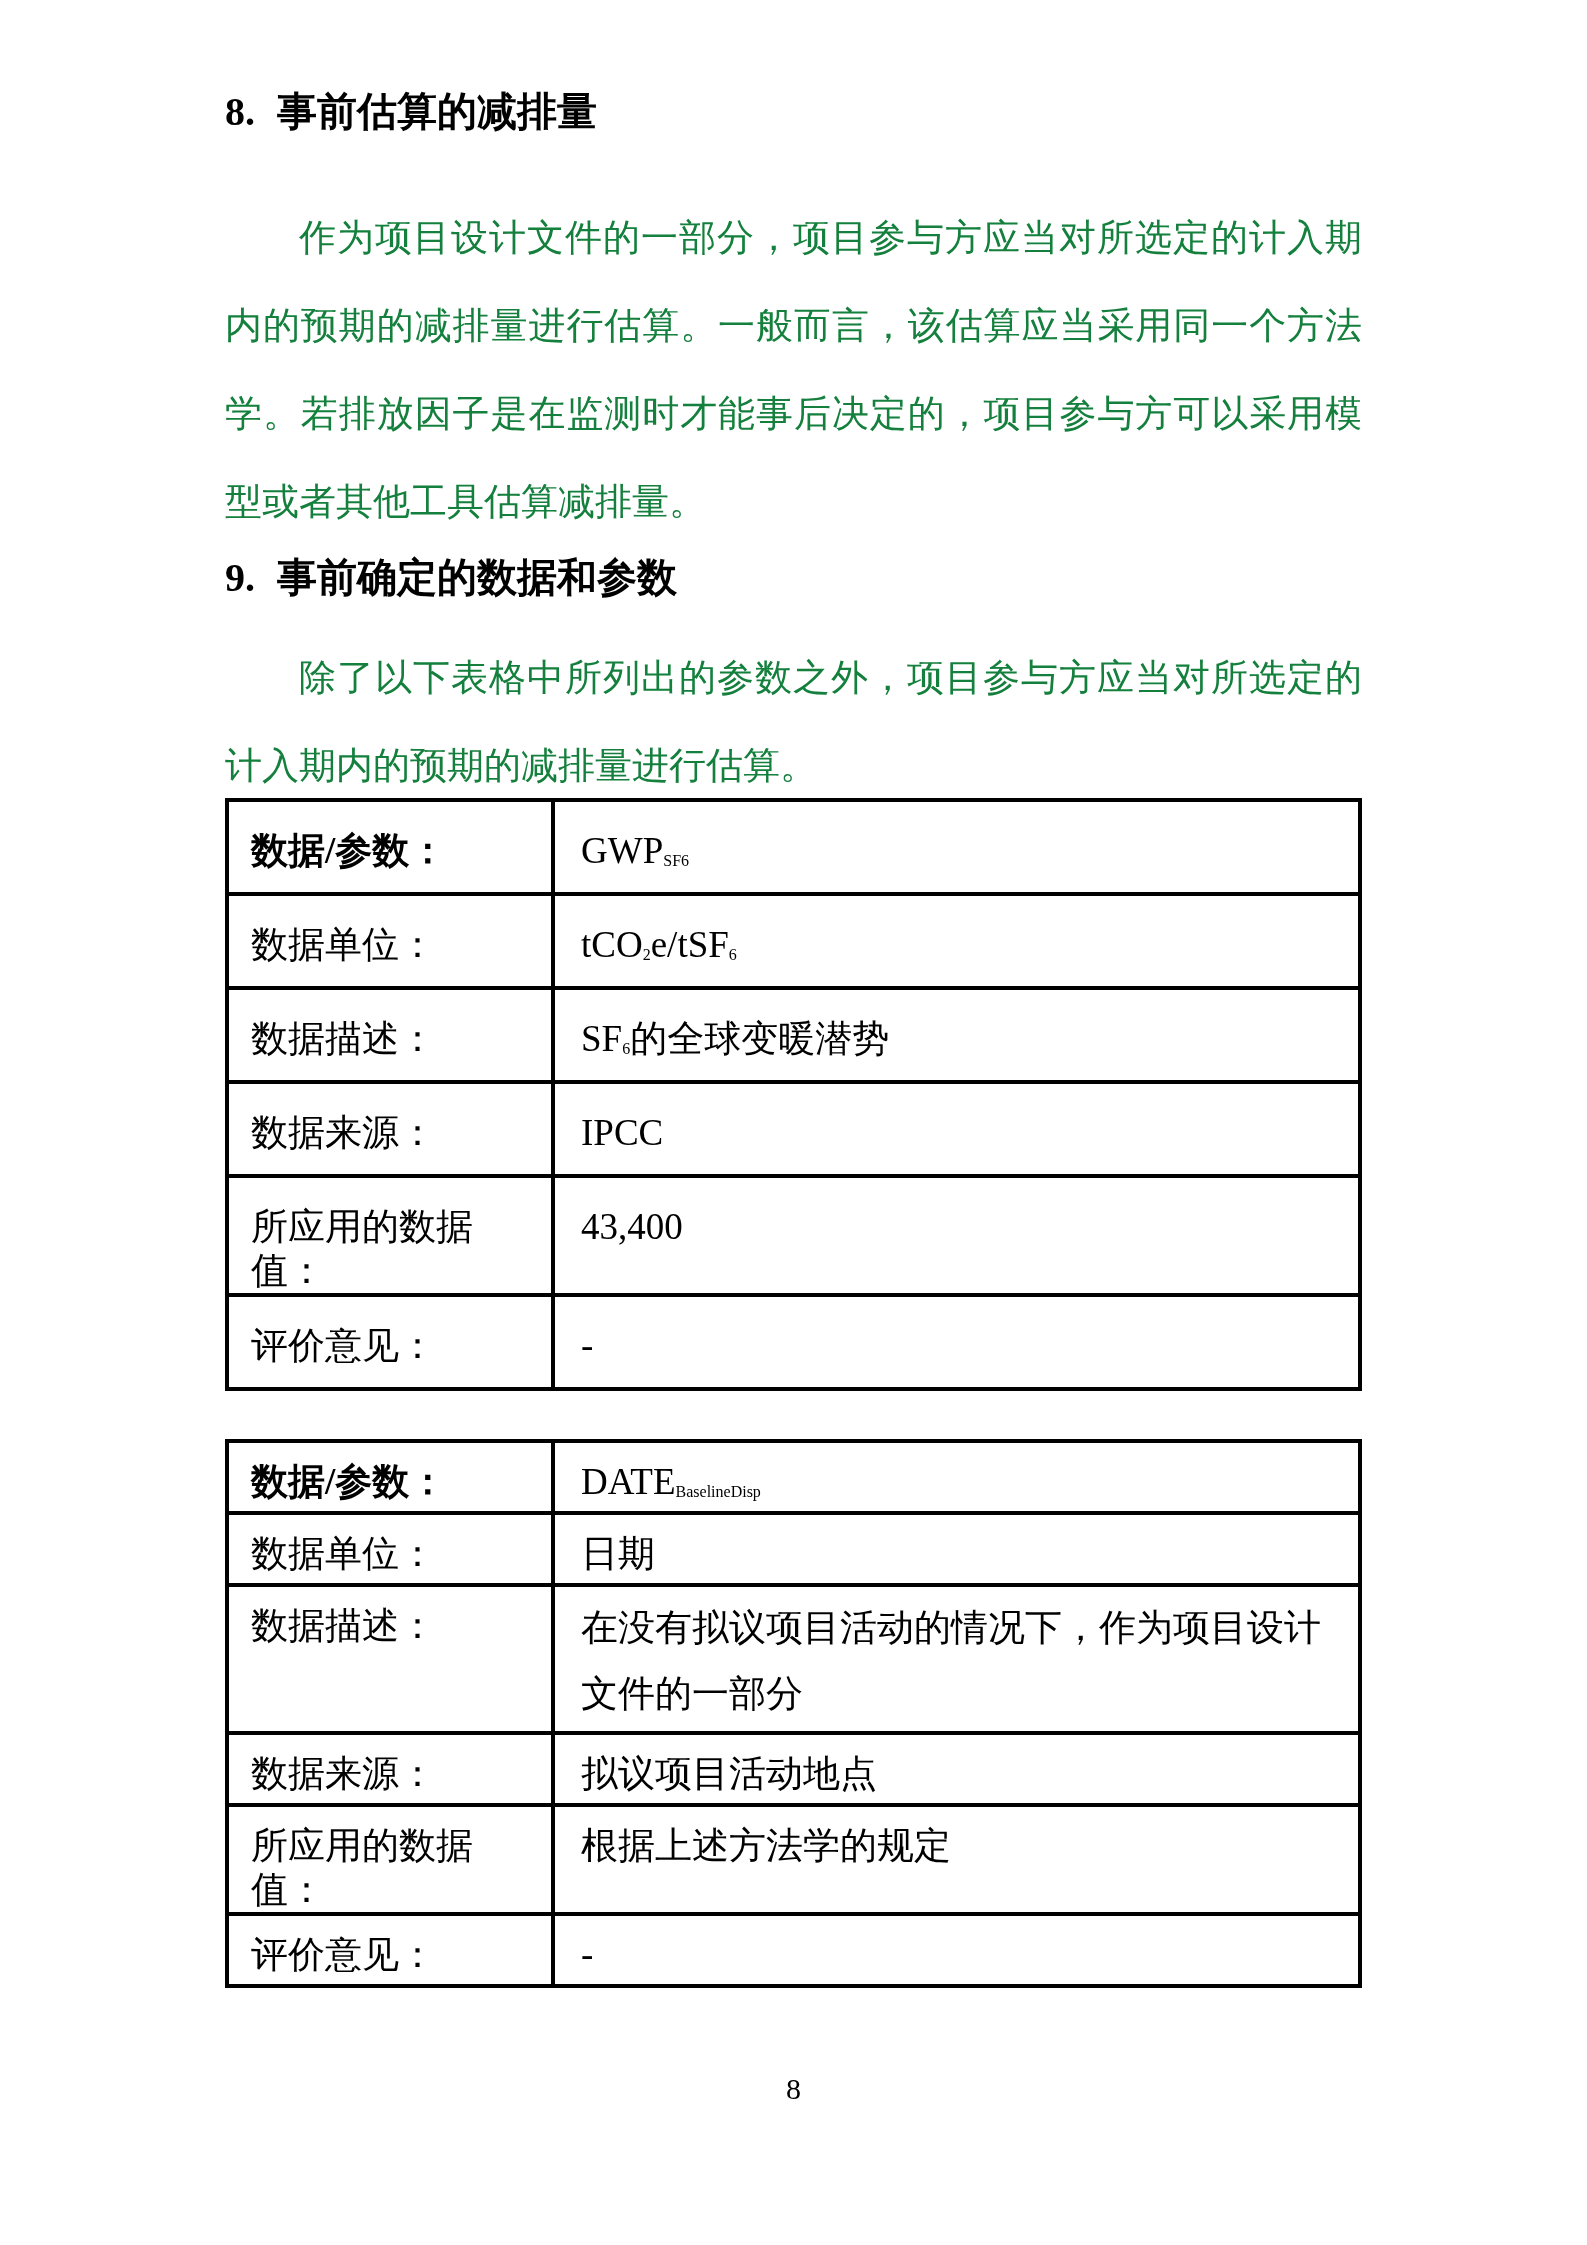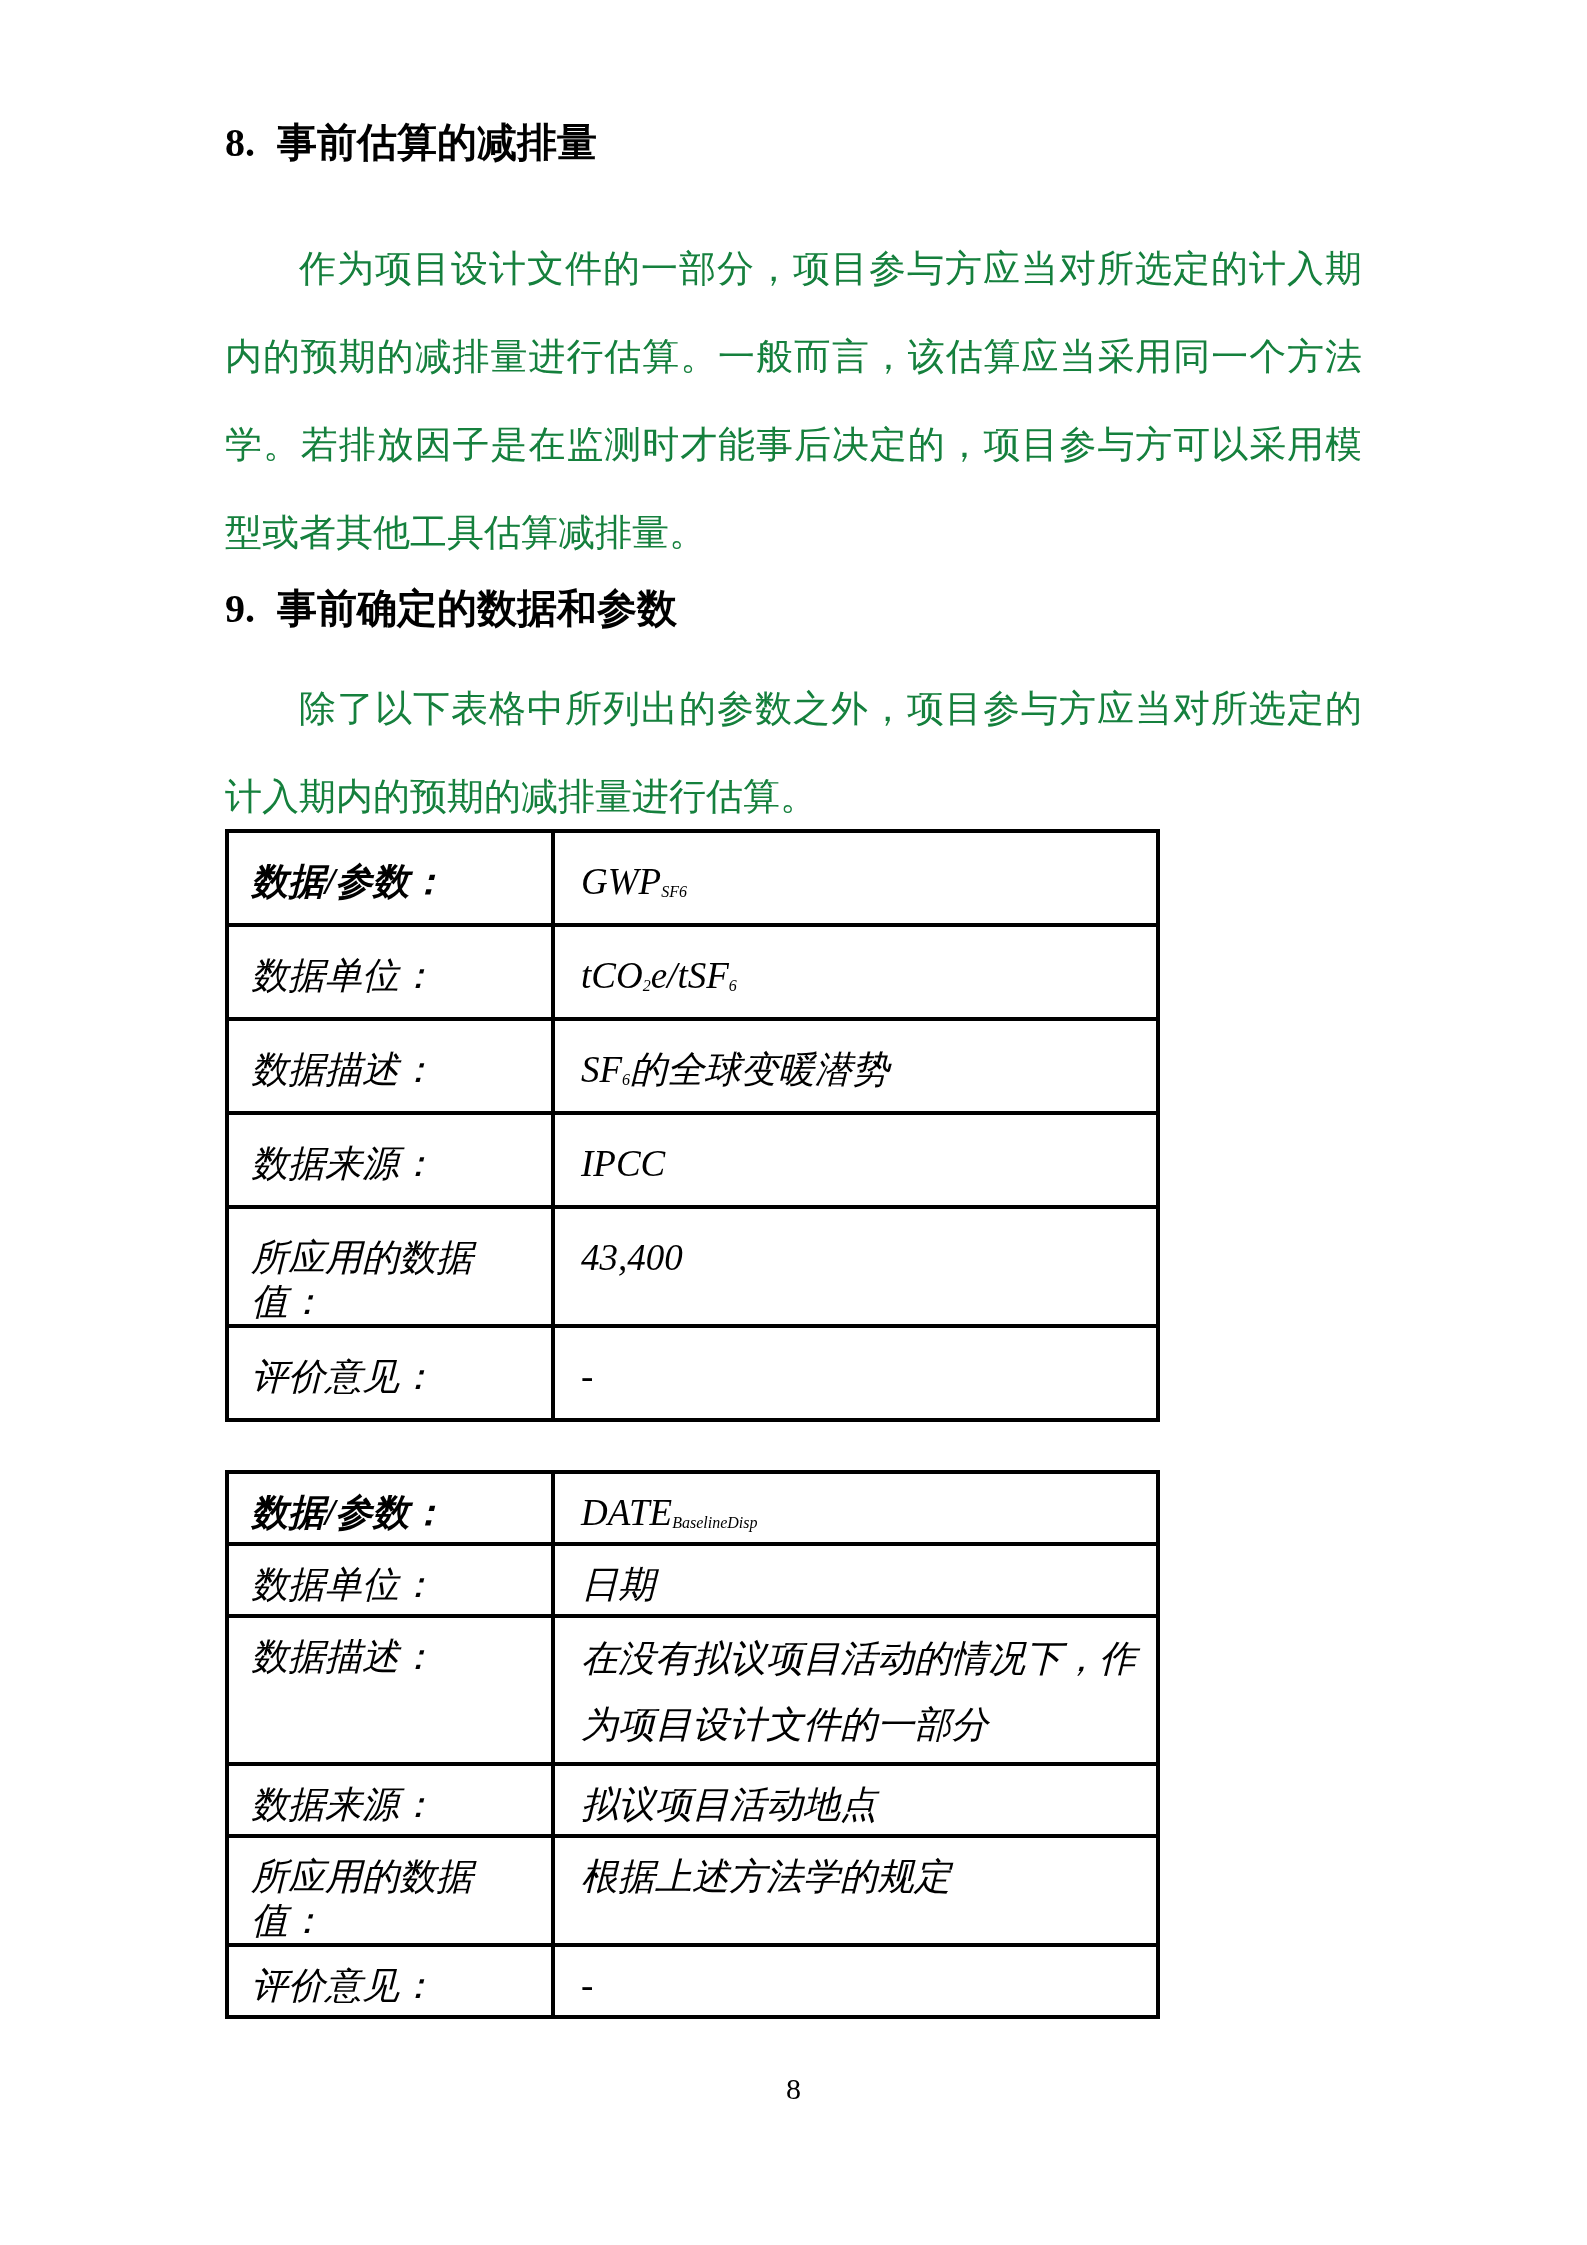--- a/index.html
+++ b/index.html
@@ -11,44 +11,43 @@
     background: #ffffff;
     color: #000000;
     font-family: "Liberation Serif", "DejaVu Serif", serif;
     overflow: hidden;
   }
   .content {
     position: absolute;
     left: 225px;
     top: 0;
     width: 1137px;
-    padding-top: 117px;
+    padding-top: 86px;
   }
   .section-heading {
     font-size: 40px;
     font-weight: bold;
     line-height: 52px;
     color: #000;
   }
   .heading-number { display: inline-block; margin-right: 22px; }
   .section-heading.first { margin-bottom: 56px; }
   .section-heading.second { margin-top: 6px; margin-bottom: 30px; }
   .body-para {
     font-size: 37px;
     line-height: 88px;
     text-align: justify;
     text-indent: 74px;
     color: #15803d;
   }
   .param-table {
     border-collapse: collapse;
-    width: 935px;
+    width: 1137px;
     table-layout: fixed;
     background: #fff;
-    font-style: italic;
   }
   .param-table.t1 { margin-top: -12px; }
   .table-gap { height: 48px; }
   .param-table td {
     border: 4px solid #000000;
     vertical-align: top;
     font-size: 37px;
   }
   .param-table col.c-label { width: 326px; }
   .param-table.t1 td { height: 94px; padding-top: 27px; line-height: 44px; }

